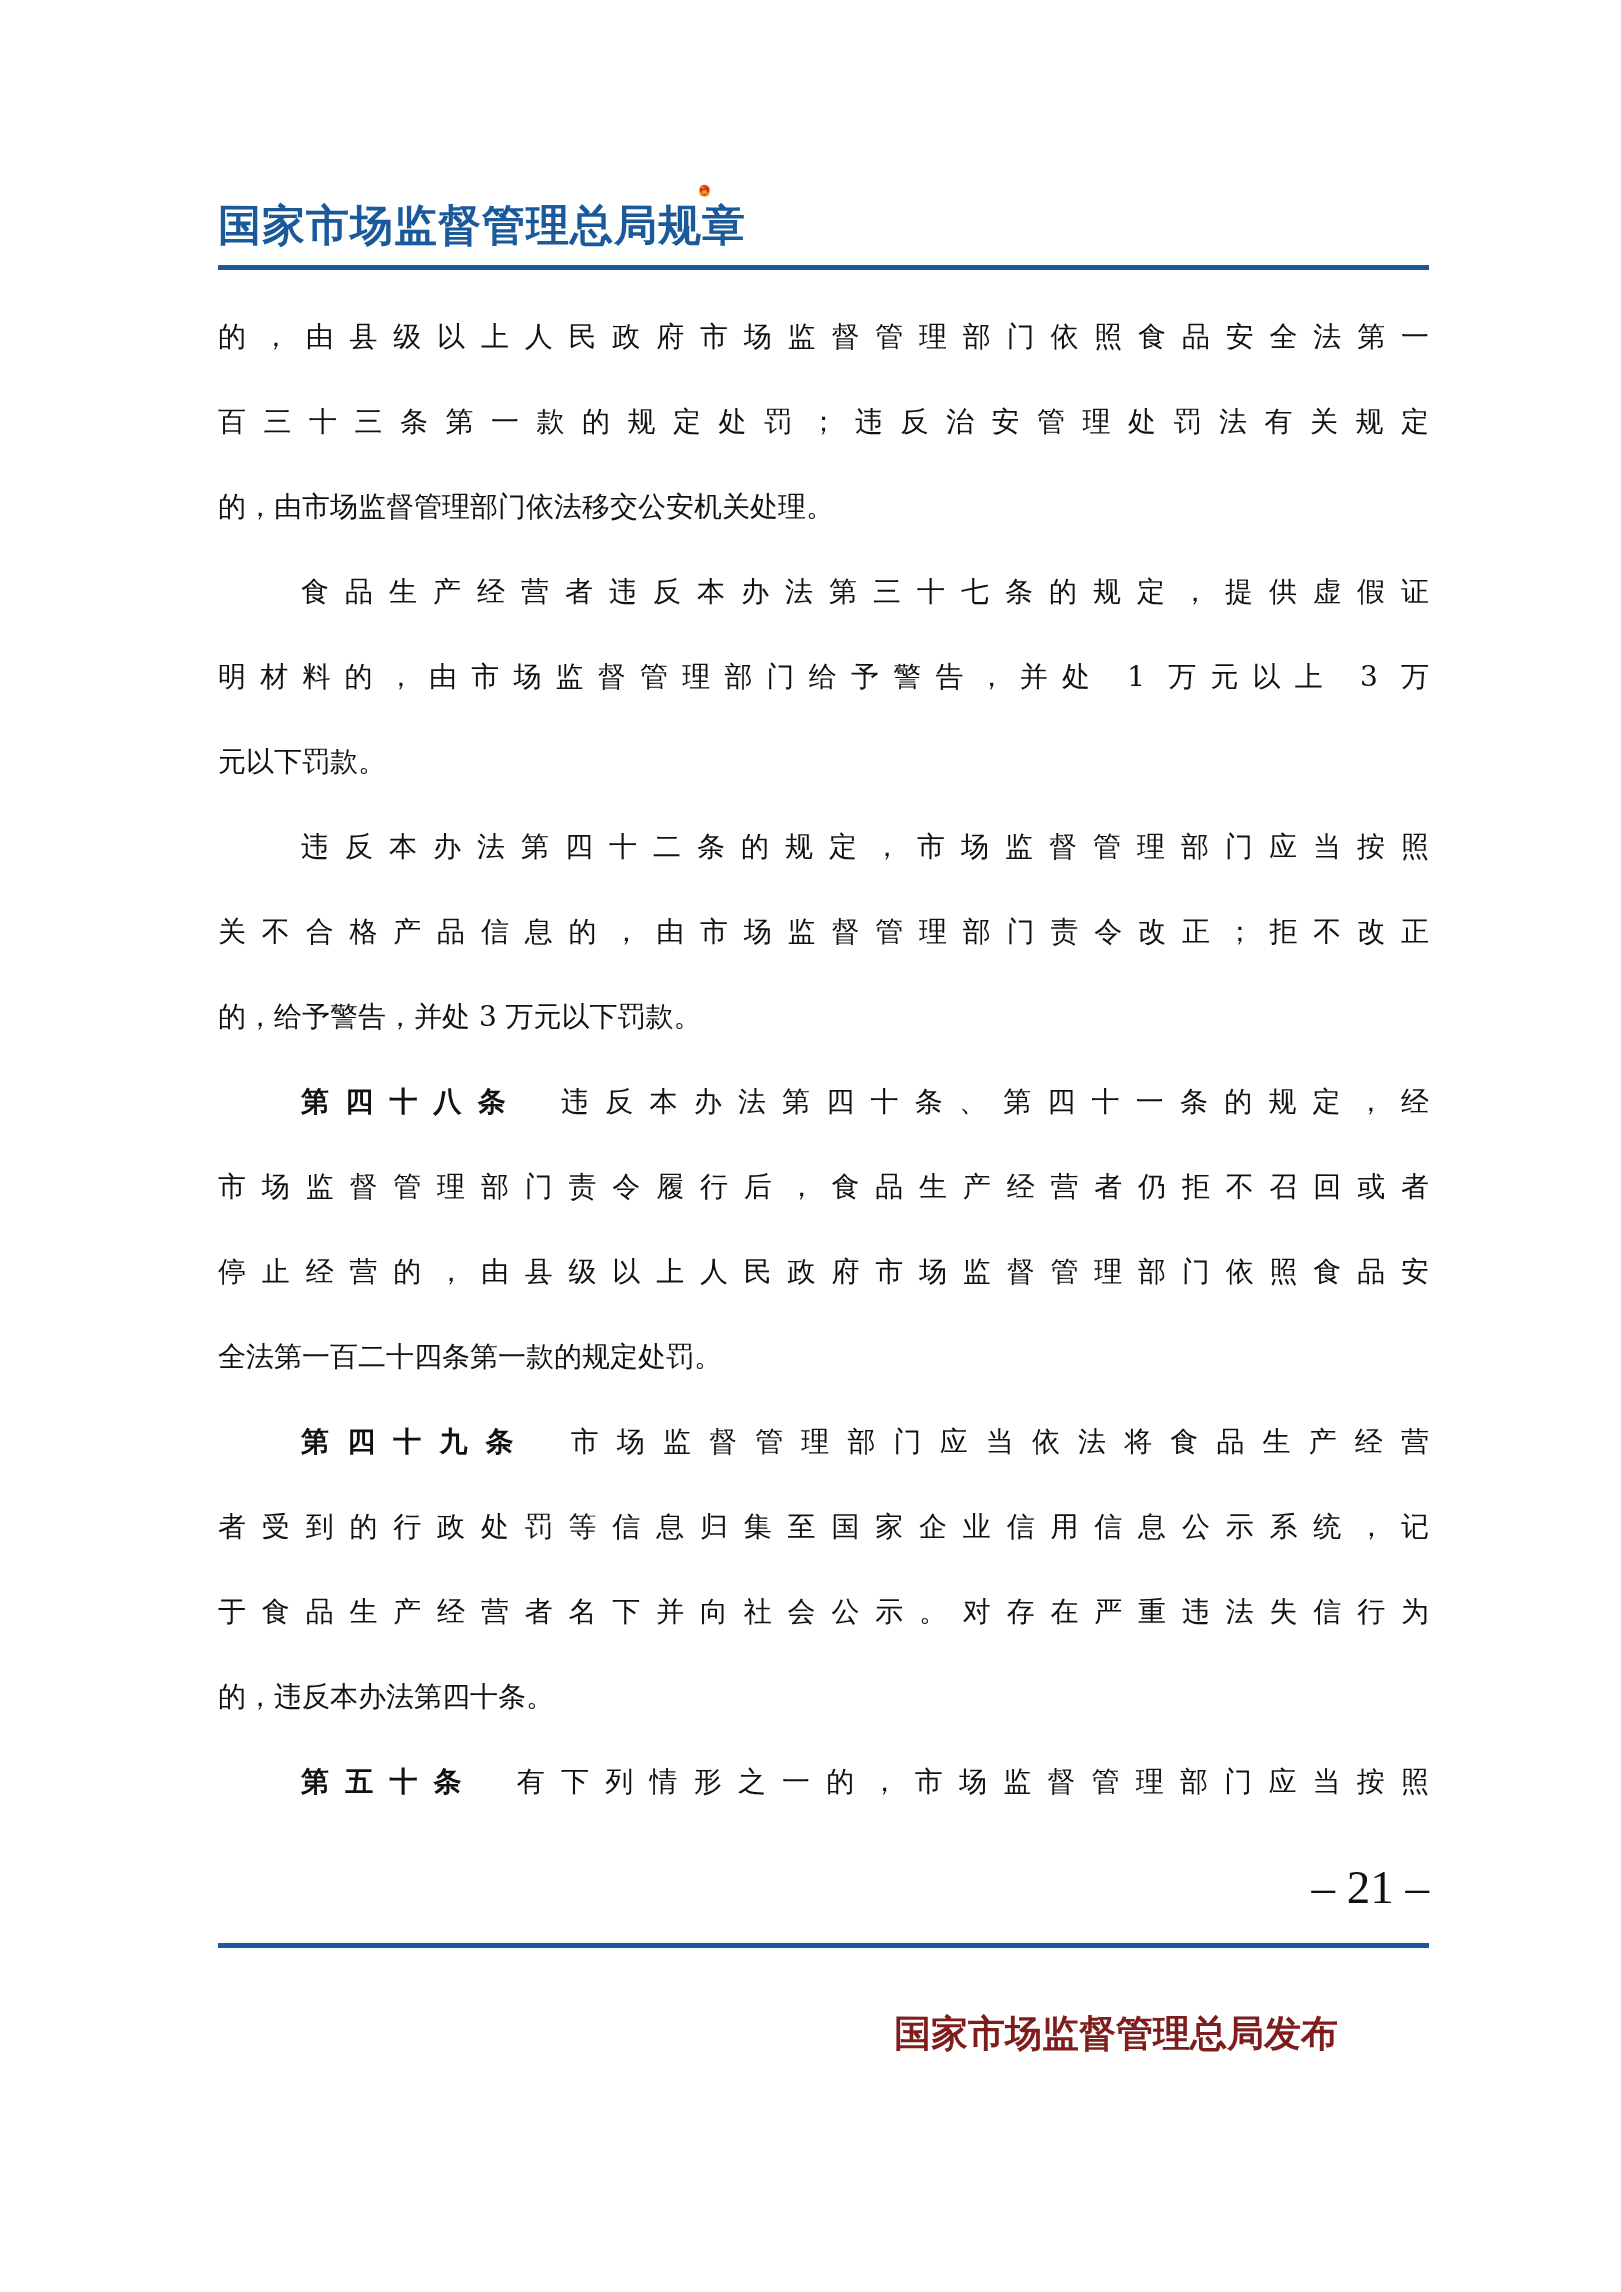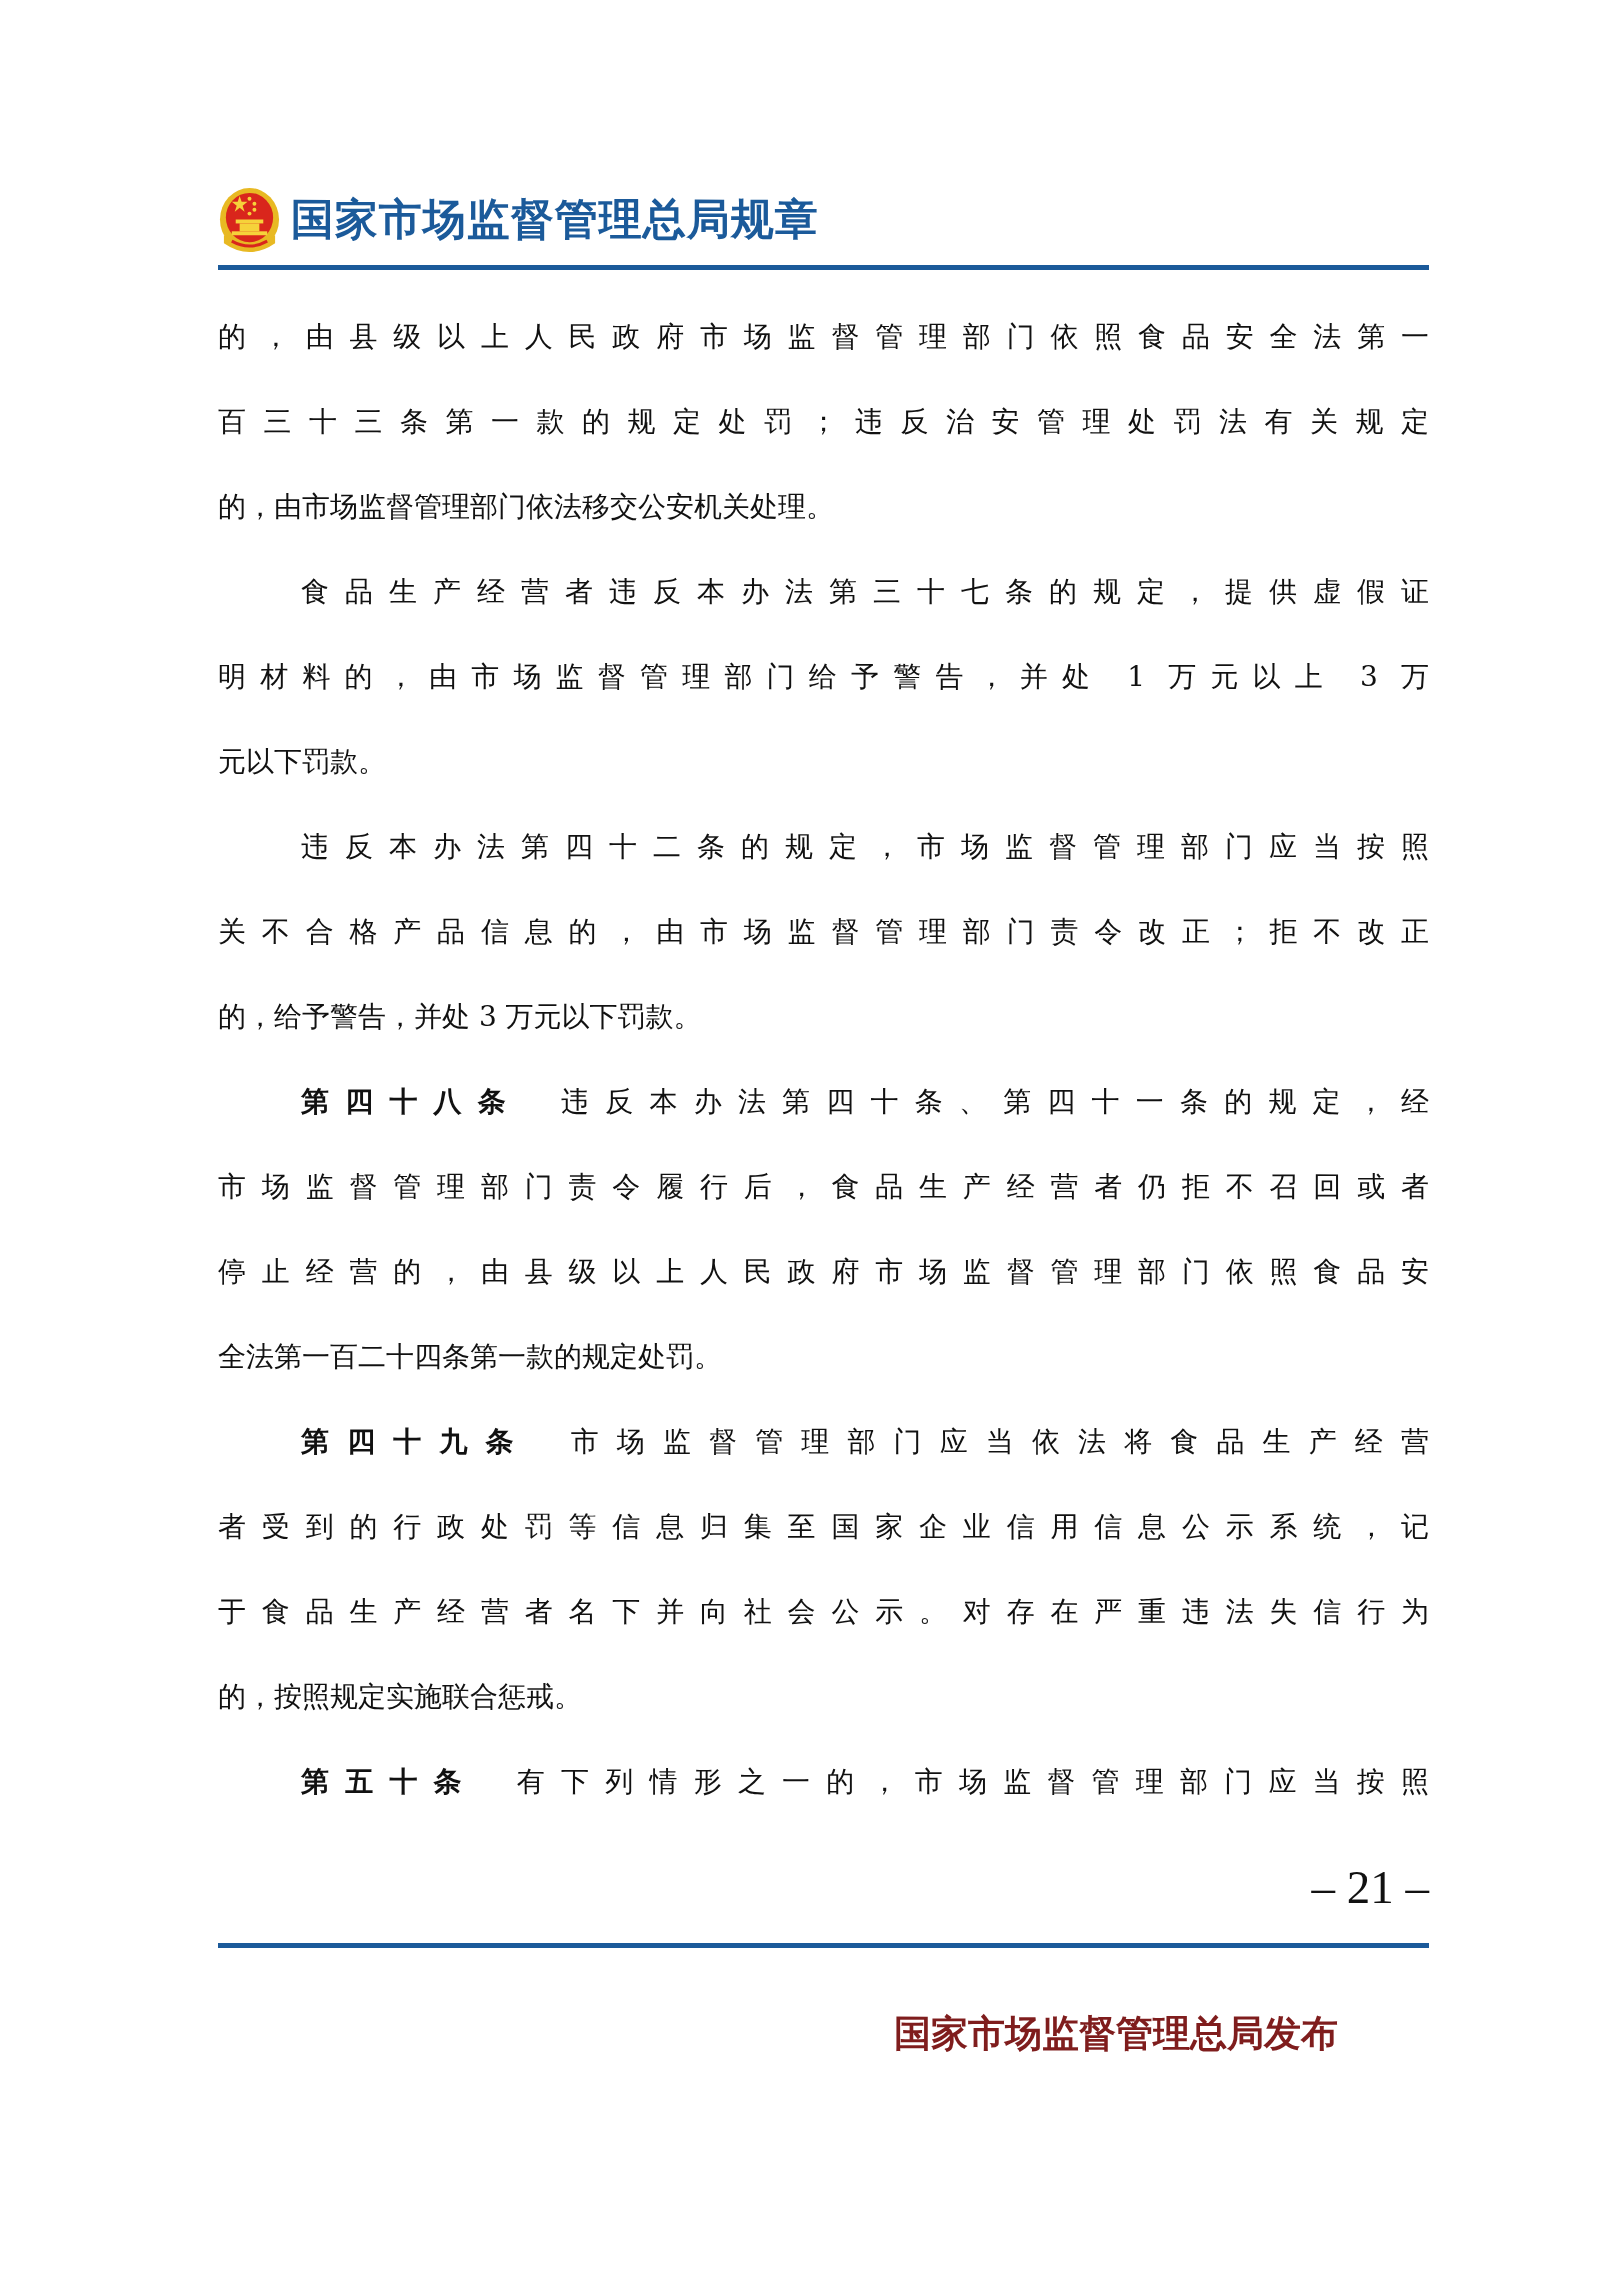--- a/index.html
+++ b/index.html
@@ -1,17 +1,17 @@
 <!DOCTYPE html>
 <html><head>
   <meta charset="utf-8">
   <style>
     html, body { margin: 0; padding: 0; background: #ffffff; }
     body { width: 1621px; height: 2293px; position: relative; overflow: hidden; }
-    .header { position: absolute; left: 218px; top: 184px; height: 71px; display: flex; align-items: center; }
+    .header { position: absolute; left: 218px; top: 184px; height: 71px; display: flex; align-items: flex-end; flex-direction: column; }
     .emblem { width: 63px; height: 67px; margin-right: 9.8px; }
     .header-title { font-family: "DejaVu Sans", sans-serif; font-weight: bold; font-size: 43px; color: #1b5a9a; letter-spacing: 1px; white-space: nowrap; }
     .rule { position: absolute; left: 218px; width: 1211px; height: 4.9px; background: #1b5a9a; }
     .rule.top { top: 265px; }
     .rule.bottom { top: 1943px; }
     .body-text { position: absolute; left: 218px; top: 306px; width: 1211px; font-family: "DejaVu Serif", serif; font-size: 28px; color: #111; }
     .line { height: 85px; line-height: 61px; white-space: nowrap; text-align: justify; text-align-last: justify; }
     .line.last { text-align-last: left; }
     .indent { padding-left: 83px; }
     .article { font-family: Liberation Mono, monospace; font-weight: bold; margin-right: 39px; }
@@ -60,21 +60,21 @@
   </div>
   <div class="line">市场监督管理部门责令履行后，食品生产经营者仍拒不召回或者</div>
   <div class="line">停止经营的，由县级以上人民政府市场监督管理部门依照食品安</div>
   <div class="line last">全法第一百二十四条第一款的规定处罚。</div>
 
   <div class="line indent">
     <span class="article">第四十九条</span><span>市场监督管理部门应当依法将食品生产经营</span>
   </div>
   <div class="line">者受到的行政处罚等信息归集至国家企业信用信息公示系统，记</div>
   <div class="line">于食品生产经营者名下并向社会公示。对存在严重违法失信行为</div>
-  <div class="line last">的，按照规定实施联合惩戒。</div>
+  <div class="line last">的，违反本办法第四十条。</div>
 
   <div class="line indent">
     <span class="article">第五十条</span><span>有下列情形之一的，市场监督管理部门应当按照</span>
   </div>
 </div>
 
 <div class="page-number">– 21 –</div>
 
 <div class="rule bottom"></div>
 

